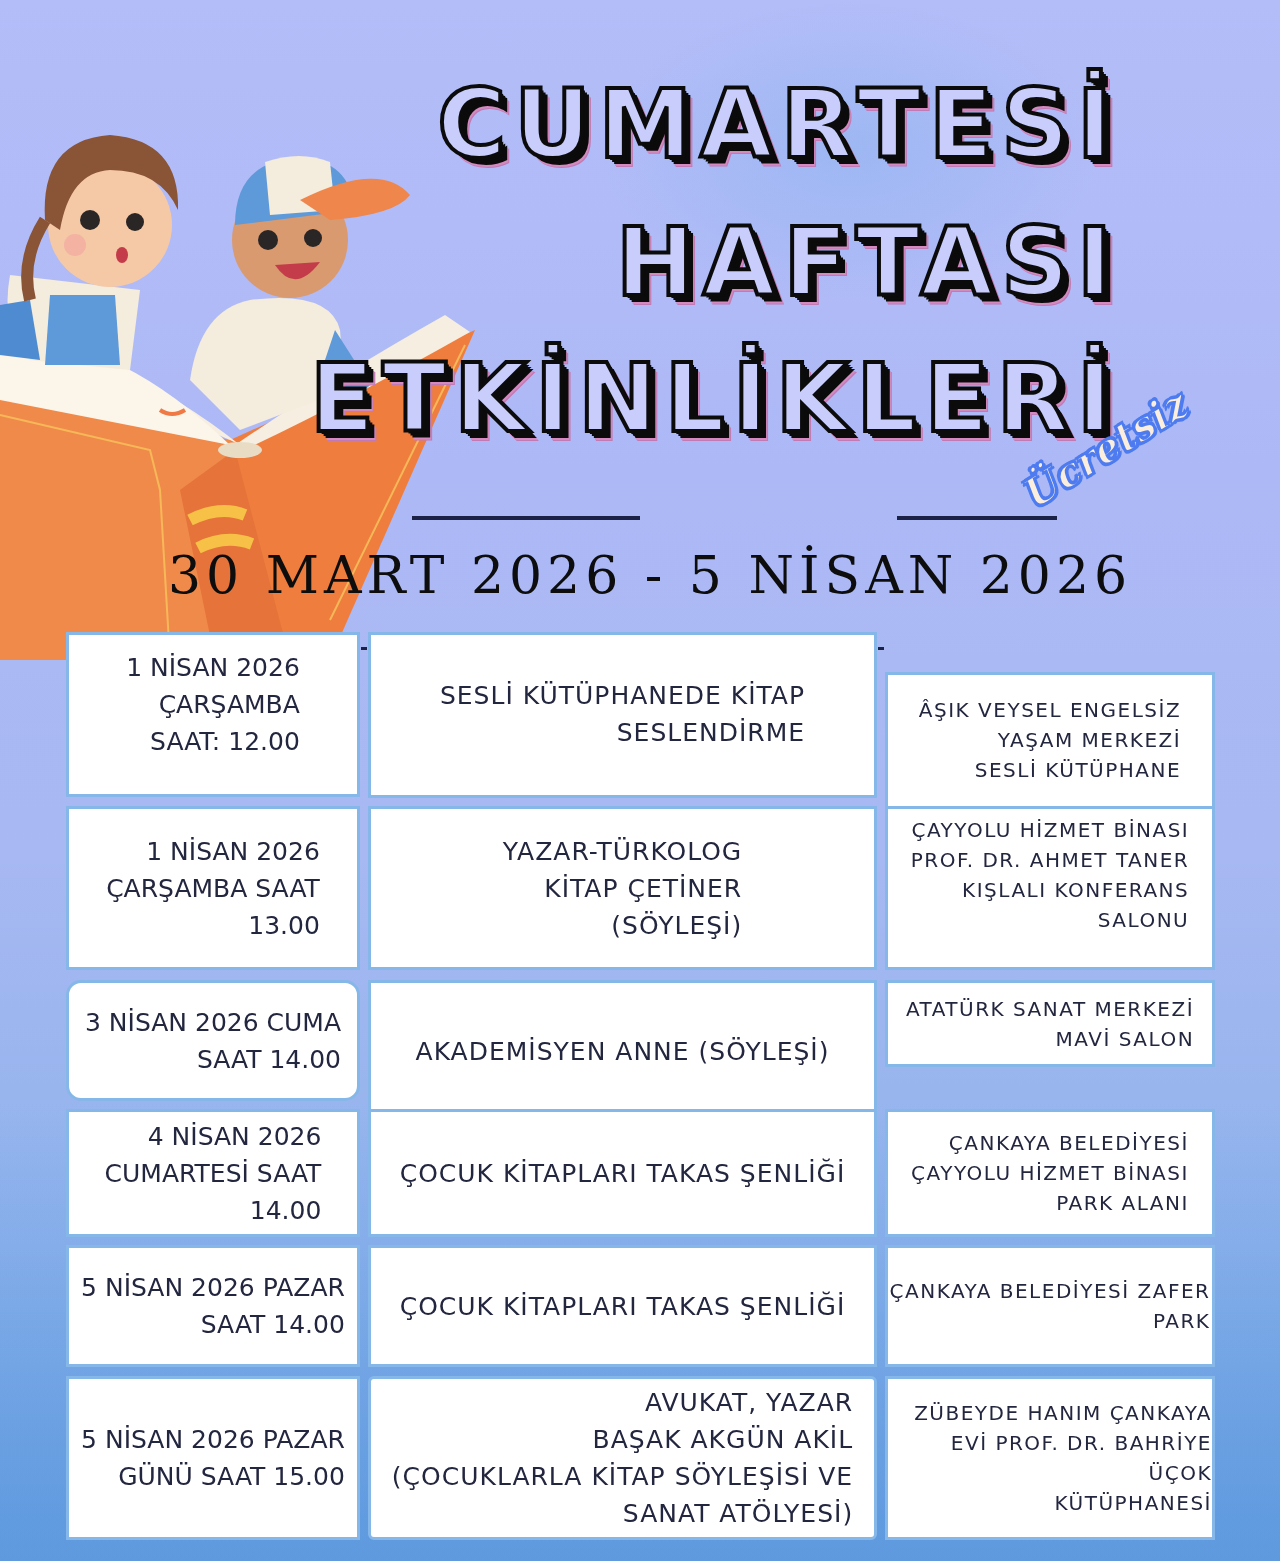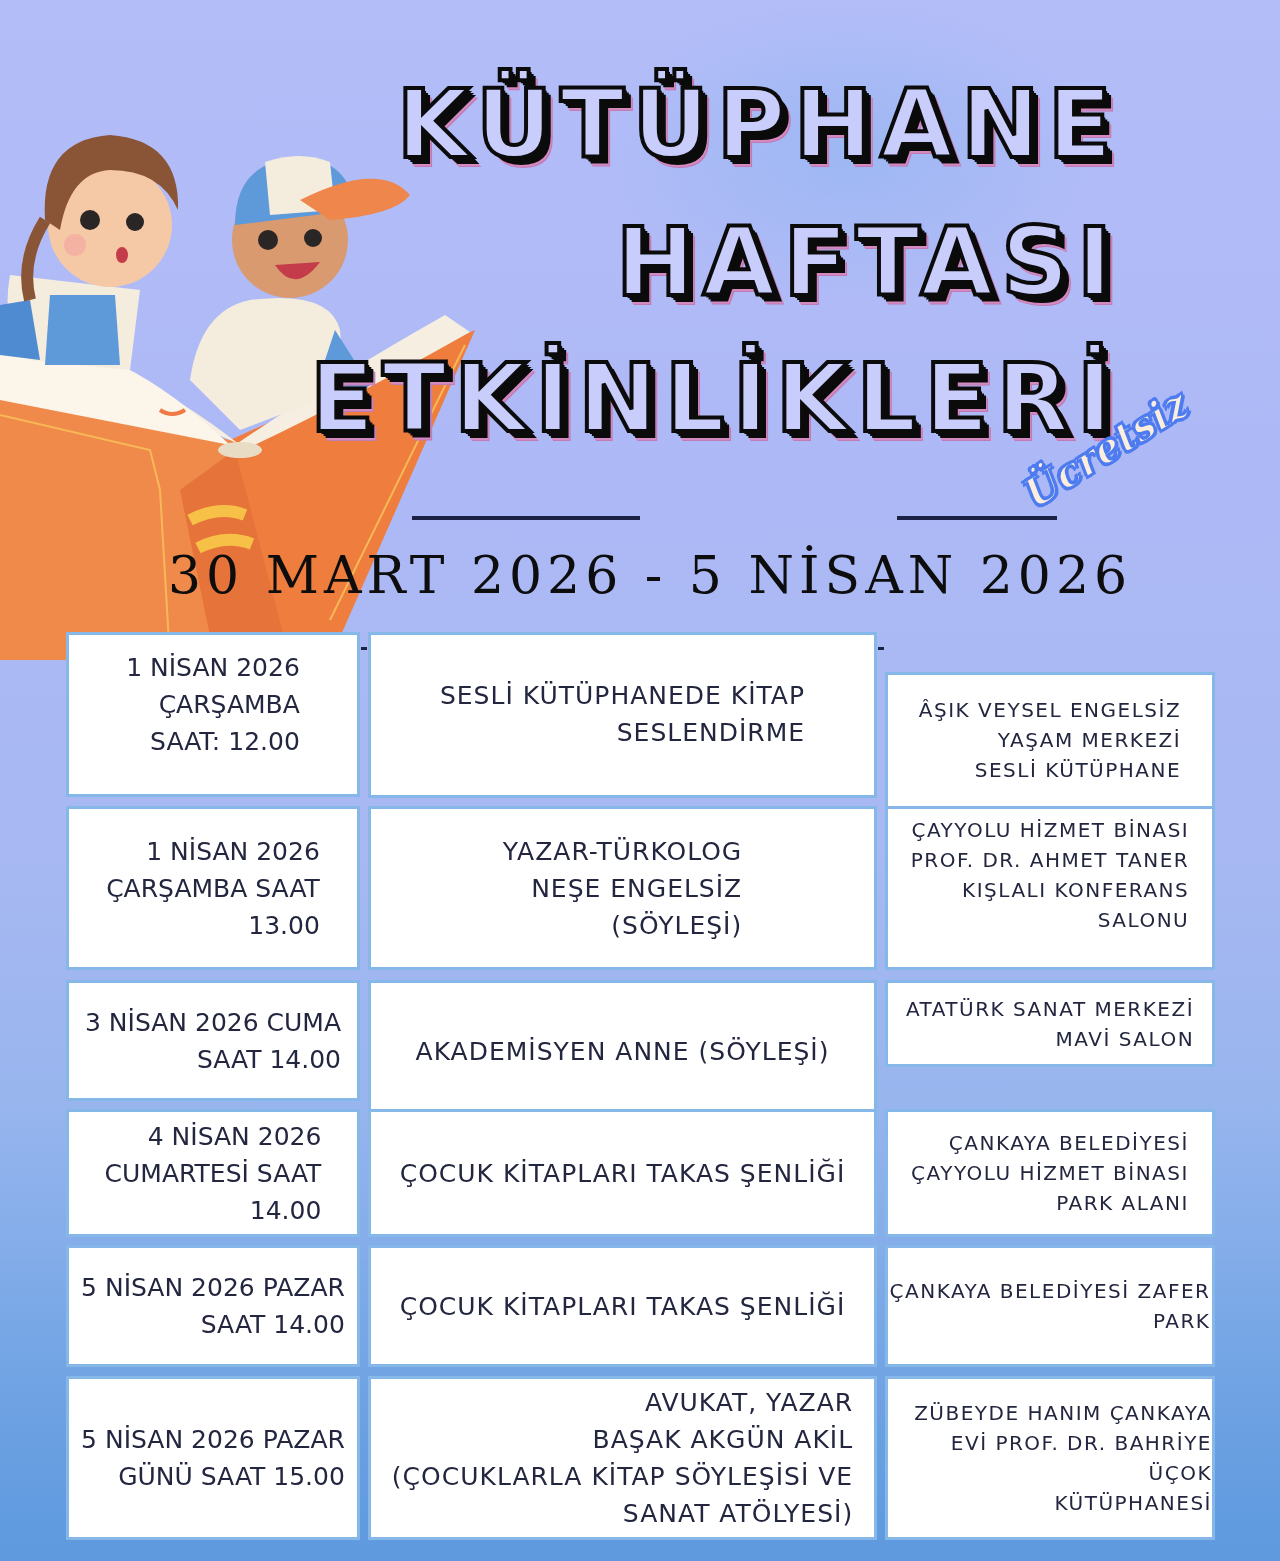--- a/index.html
+++ b/index.html
@@ -129,21 +129,21 @@
     <path d="M235 125 Q235 60 300 58 Q350 60 355 110 L235 125 Z" fill="#5e9ad9"></path>
     <path d="M265 62 Q300 50 330 62 L335 110 L270 115 Z" fill="#f4ecdd"></path>
     <path d="M300 100 Q380 60 410 95 Q395 115 330 120 Z" fill="#ef864b"></path>
     <circle cx="268" cy="140" r="10" fill="#2b2626"></circle>
     <circle cx="313" cy="138" r="9" fill="#2b2626"></circle>
     <path d="M275 165 Q295 195 320 162 Z" fill="#c43c4a"></path>
   </g>
   <path d="M160 310 Q172 318 185 310" stroke="#ef7a45" stroke-width="4" fill="none"></path>
 </svg>
 
-<div class="title-line t1">KÜTÜPHANE</div>
+<div class="title-line t1">CUMARTESİ</div>
 <div class="title-line t2">HAFTASI</div>
 <div class="title-line t3">ETKİNLİKLERİ</div>
 
 <div class="free-badge">Ücretsiz</div>
 
 <div class="rule rule-left"></div>
 <div class="rule rule-right"></div>
 
 <div class="date-range">
   <span>30 MART 2026 - 5 NİSAN 2026</span>
@@ -157,28 +157,28 @@
   <div class="cell c2 top-align" style="top:632px;height:166px;padding-top:42px;">SESLİ KÜTÜPHANEDE KİTAP
 SESLENDİRME</div>
   <div class="cell c3 top-align" style="top:632px;height:165px;padding-top:20px;margin-top:40px;">ÂŞIK VEYSEL ENGELSİZ
 YAŞAM MERKEZİ
 SESLİ KÜTÜPHANE</div>
 
   <div class="cell c1" style="top:806px;height:164px;">1 NİSAN 2026
 ÇARŞAMBA SAAT
 13.00</div>
   <div class="cell c2" style="top:806px;height:164px;">YAZAR-TÜRKOLOG
-NEŞE ENGELSİZ
+KİTAP ÇETİNER
 (SÖYLEŞİ)</div>
   <div class="cell c3 top-align" style="top:806px;height:164px;padding-top:6px;">ÇAYYOLU HİZMET BİNASI
 PROF. DR. AHMET TANER
 KIŞLALI KONFERANS
 SALONU</div>
 
-  <div class="cell c1" style="top:980px;height:121px;">3 NİSAN 2026 CUMA
+  <div class="cell c1" style="top:980px;height:121px;border-radius:15px;">3 NİSAN 2026 CUMA
 SAAT 14.00</div>
   <div class="cell c2" style="top:980px;height:142px;">AKADEMİSYEN ANNE (SÖYLEŞİ)</div>
   <div class="cell c3" style="top:980px;height:87px;">ATATÜRK SANAT MERKEZİ
 MAVİ SALON</div>
 
   <div class="cell c1" style="top:1109px;height:128px;">4 NİSAN 2026
 CUMARTESİ SAAT
 14.00</div>
   <div class="cell c2" style="top:1109px;height:128px;">ÇOCUK KİTAPLARI TAKAS ŞENLİĞİ</div>
   <div class="cell c3" style="top:1109px;height:128px;">ÇANKAYA BELEDİYESİ
@@ -186,21 +186,21 @@
 PARK ALANI</div>
 
   <div class="cell c1" style="top:1245px;height:122px;">5 NİSAN 2026 PAZAR
 SAAT 14.00</div>
   <div class="cell c2" style="top:1245px;height:122px;">ÇOCUK KİTAPLARI TAKAS ŞENLİĞİ</div>
   <div class="cell c3" style="top:1245px;height:122px;">ÇANKAYA BELEDİYESİ ZAFER
 PARK</div>
 
   <div class="cell c1" style="top:1376px;height:164px;">5 NİSAN 2026 PAZAR
 GÜNÜ SAAT 15.00</div>
-  <div class="cell c2" style="top:1376px;height:164px;">AVUKAT, YAZAR
+  <div class="cell c2" style="top:1376px;height:164px;border-radius:6px;">AVUKAT, YAZAR
 BAŞAK AKGÜN AKİL
 (ÇOCUKLARLA KİTAP SÖYLEŞİSİ VE
 SANAT ATÖLYESİ)</div>
   <div class="cell c3" style="top:1376px;height:164px;">ZÜBEYDE HANIM ÇANKAYA
 EVİ PROF. DR. BAHRİYE ÜÇOK
 KÜTÜPHANESİ</div>
 
   <div class="dash" style="left:361px;top:647px;"></div>
   <div class="dash" style="left:878px;top:647px;"></div>
 </div>

